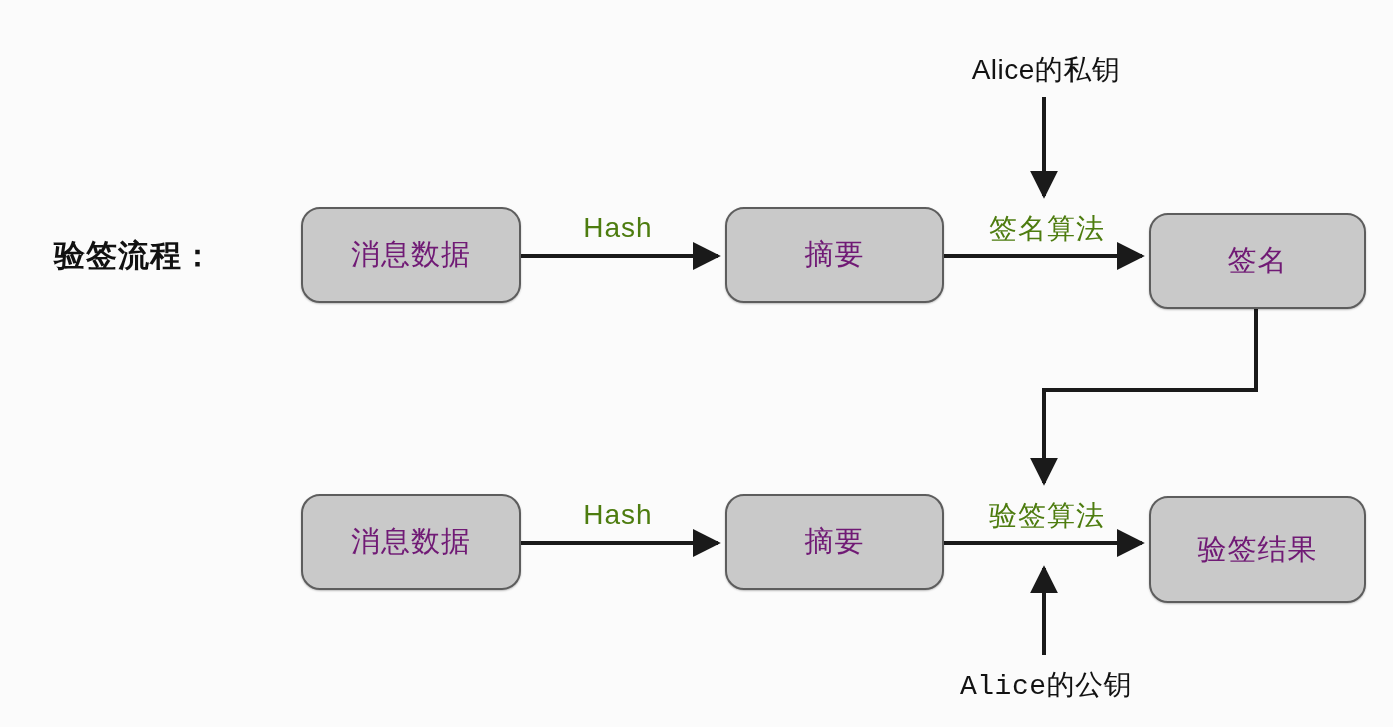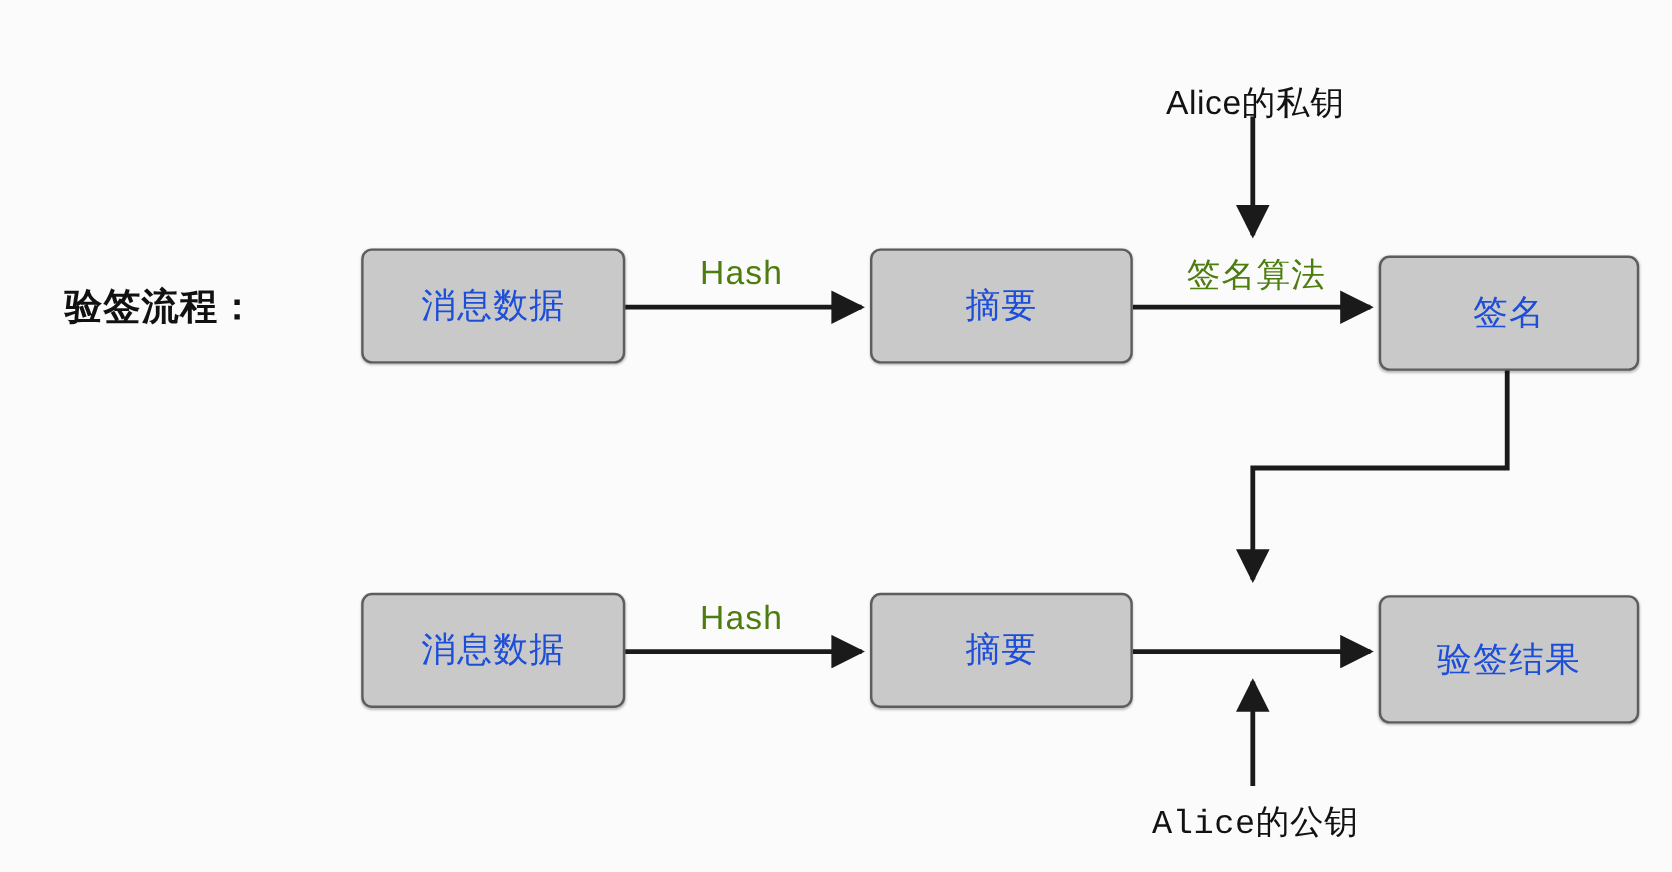--- a/index.html
+++ b/index.html
@@ -28,26 +28,26 @@
   }
   .row-label.sign   { left: 54px; top: 256px; }
   .row-label.verify { left: 54px; top: 543px; }
 
   
   .node {
     position: absolute;
     box-sizing: border-box;
     background: #c9c9c9;
     border: 2px solid #5d5d5d;
-    border-radius: 9px;
+    border-radius: 19px;
     display: flex;
     align-items: center;
     justify-content: center;
     font-size: 29px;
-    color: #1d4ed8;
+    color: #701a75;
     letter-spacing: 1px;
     white-space: nowrap;
     box-shadow: 0 1px 2px rgba(0,0,0,0.25);
   }
 
   .node.n-msg-sign    { left: 301px; top: 207px;  width: 220px; height: 96px; }
   .node.n-digest-sign { left: 725px; top: 207px;  width: 219px; height: 96px; }
   .node.n-signature   { left: 1149px; top: 213px; width: 217px; height: 96px; }
   .node.n-msg-verify  { left: 301px; top: 494px;  width: 220px; height: 96px; }
   .node.n-digest-ver  { left: 725px; top: 494px;  width: 219px; height: 96px; }
@@ -69,21 +69,21 @@
 
   
   .key-label {
     position: absolute;
     font-size: 28px;
     color: #121212;
     white-space: nowrap;
     letter-spacing: 0.5px;
     transform: translate(-50%, -50%);
   }
-  .key-label.priv { left: 1046px; top: 70px; margin-top: 16px;  }
+  .key-label.priv { left: 1046px; top: 70px;  }
   .key-label.pub  { left: 1046px; top: 685px; font-family: Liberation Mono, monospace; }
 
   
   #wires {
     position: absolute;
     left: 0; top: 0;
     width: 1393px;
     height: 727px;
     pointer-events: none;
   }
@@ -129,18 +129,19 @@
   <div class="node n-digest-ver">摘要</div>
 
   <div class="node n-result">验签结果</div>
 
   <div class="edge-label hash-sign">Hash</div>
 
   <div class="edge-label sign-algo">签名算法</div>
 
   <div class="edge-label hash-verify">Hash</div>
 
+  <div class="edge-label verify-algo">验签算法</div>
 
   <div class="key-label priv">Alice的私钥</div>
 
   <div class="key-label pub">Alice的公钥</div>
 
 </div>
 
 </body></html>

